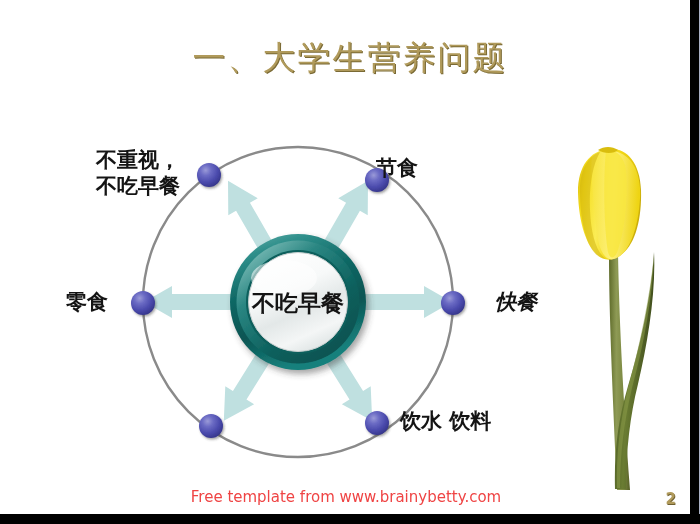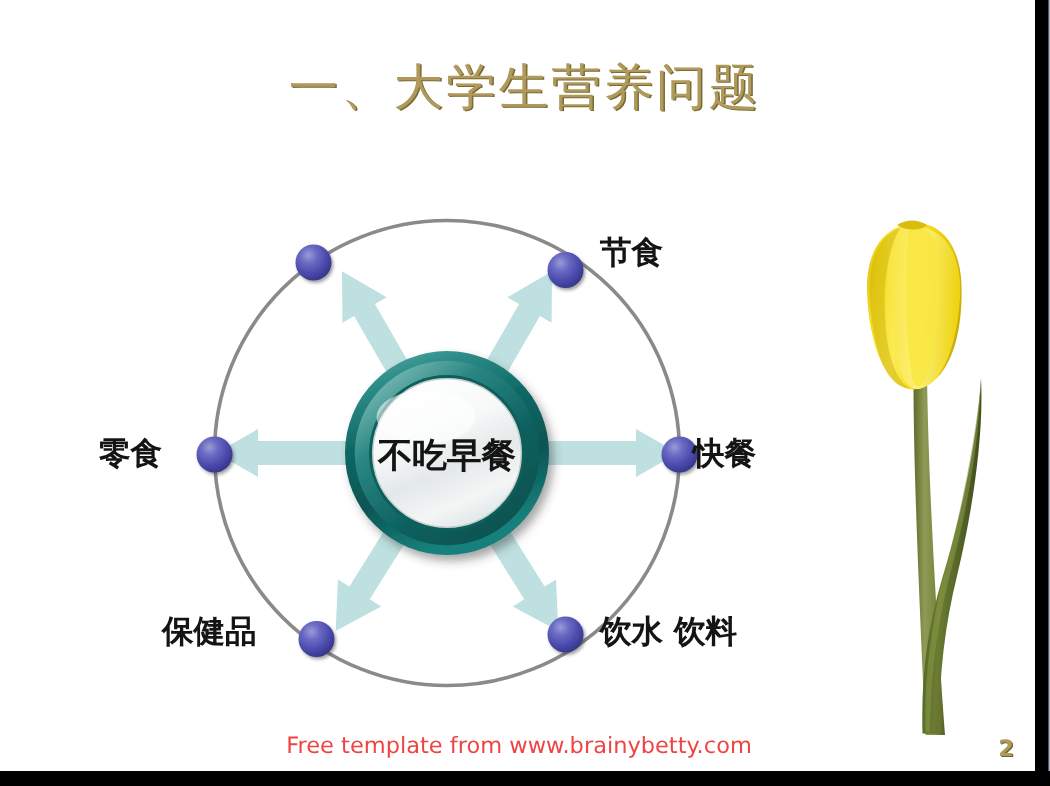--- a/index.html
+++ b/index.html
@@ -75,23 +75,23 @@
   .node-label {
     position: absolute;
     font-family: "DejaVu Serif", "Liberation Serif", serif;
     font-size: 21px;
     font-weight: 700;
     color: #141414;
     line-height: 1.25;
     white-space: nowrap;
   }
   .label-tl { left: 96px;  top: 147px; text-align: left; }
-  .label-tr { left: 400px; top: 155px; }
+  .label-tr { left: 376px; top: 155px; }
   .label-l  { left: 66px;  top: 289px; text-align: right; }
-  .label-r  { left: 462px; top: 289px; }
+  .label-r  { left: 495px; top: 289px; font-style: italic; }
   .label-bl { left: 108px; top: 408px; }
   .label-br { left: 400px; top: 408px; }
 
   
   #hub-text {
     position: absolute;
     left: 228px;
     top: 288px;
     width: 140px;
     text-align: center;
@@ -223,24 +223,27 @@
         <circle filter="url(#nodeShadow)" cx="377" cy="180" r="12" fill="url(#gNode)"></circle>
         <circle filter="url(#nodeShadow)" cx="143" cy="303" r="12" fill="url(#gNode)"></circle>
         <circle filter="url(#nodeShadow)" cx="453" cy="303" r="12" fill="url(#gNode)"></circle>
         <circle filter="url(#nodeShadow)" cx="211" cy="426" r="12" fill="url(#gNode)"></circle>
         <circle filter="url(#nodeShadow)" cx="377" cy="423" r="12" fill="url(#gNode)"></circle>
       </g>
     </svg>
 
     <div id="hub-text">不吃早餐</div>
 
+    <div class="node-label label-tl">
+      <div>不重视，</div>
+      <div>不吃早餐</div>
+    </div>
     <div class="node-label label-tr">节食</div>
     <div class="node-label label-l">零食</div>
     <div class="node-label label-r">快餐</div>
-    <div class="node-label label-bl">保健品</div>
     <div class="node-label label-br">饮水 饮料</div>
   </div>
 
   <div id="tulip">
     <svg width="120" height="350" viewBox="0 0 120 350">
       <defs>
         <linearGradient id="gPetal" x1="0" y1="0" x2="1" y2="0.2">
           <stop offset="0%" stop-color="#d8bc10"></stop>
           <stop offset="16%" stop-color="#f4dc1c"></stop>
           <stop offset="42%" stop-color="#fbec55"></stop>

